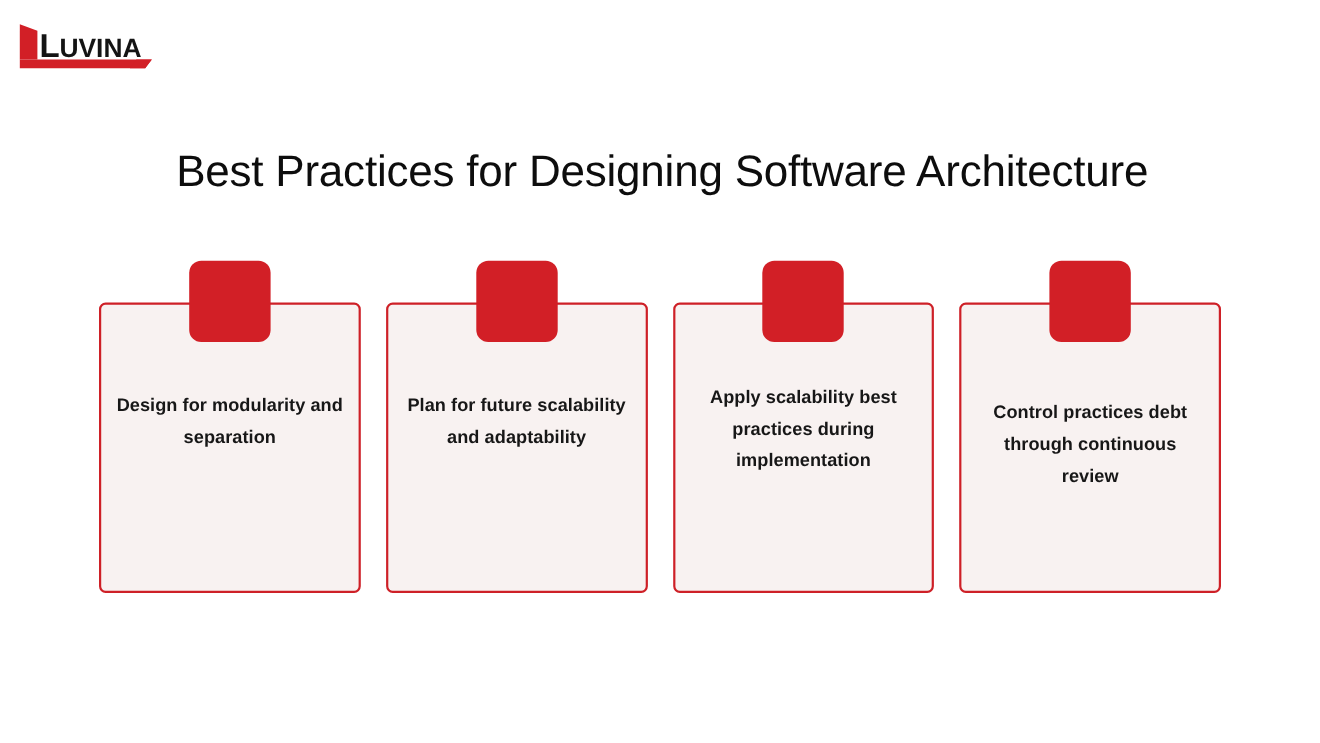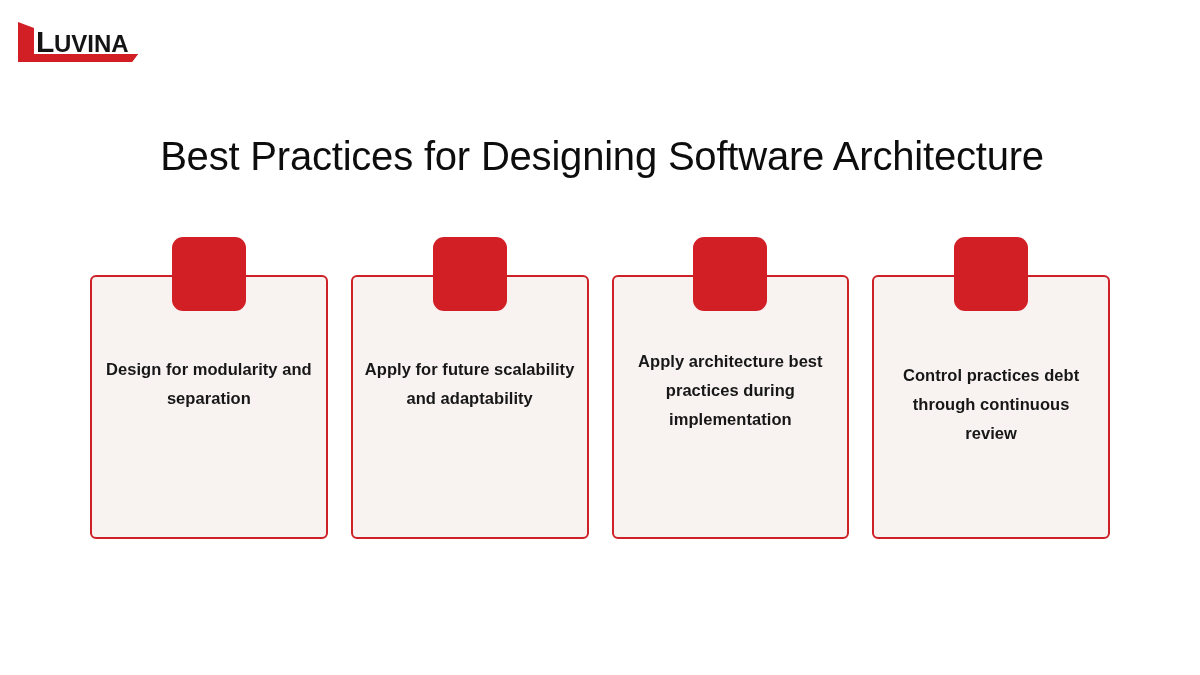--- a/index.html
+++ b/index.html
@@ -143,29 +143,29 @@
     <div class="card-body"></div>
     <div class="card-text-wrap">
       <div class="card-text">Design for modularity and separation</div>
     </div>
   </div>
 
   <div class="card">
     <div class="card-tab"></div>
     <div class="card-body"></div>
     <div class="card-text-wrap">
-      <div class="card-text">Apply for future scalability and adaptability</div>
+      <div class="card-text">Plan for future scalability and adaptability</div>
     </div>
   </div>
 
   <div class="card">
     <div class="card-tab"></div>
     <div class="card-body"></div>
     <div class="card-text-wrap" style="top:110px">
-      <div class="card-text">Apply architecture best practices during implementation</div>
+      <div class="card-text">Apply scalability best practices during implementation</div>
     </div>
   </div>
 
   <div class="card">
     <div class="card-tab"></div>
     <div class="card-body"></div>
     <div class="card-text-wrap" style="top:124px">
       <div class="card-text">Control practices debt through continuous review</div>
     </div>
   </div>

